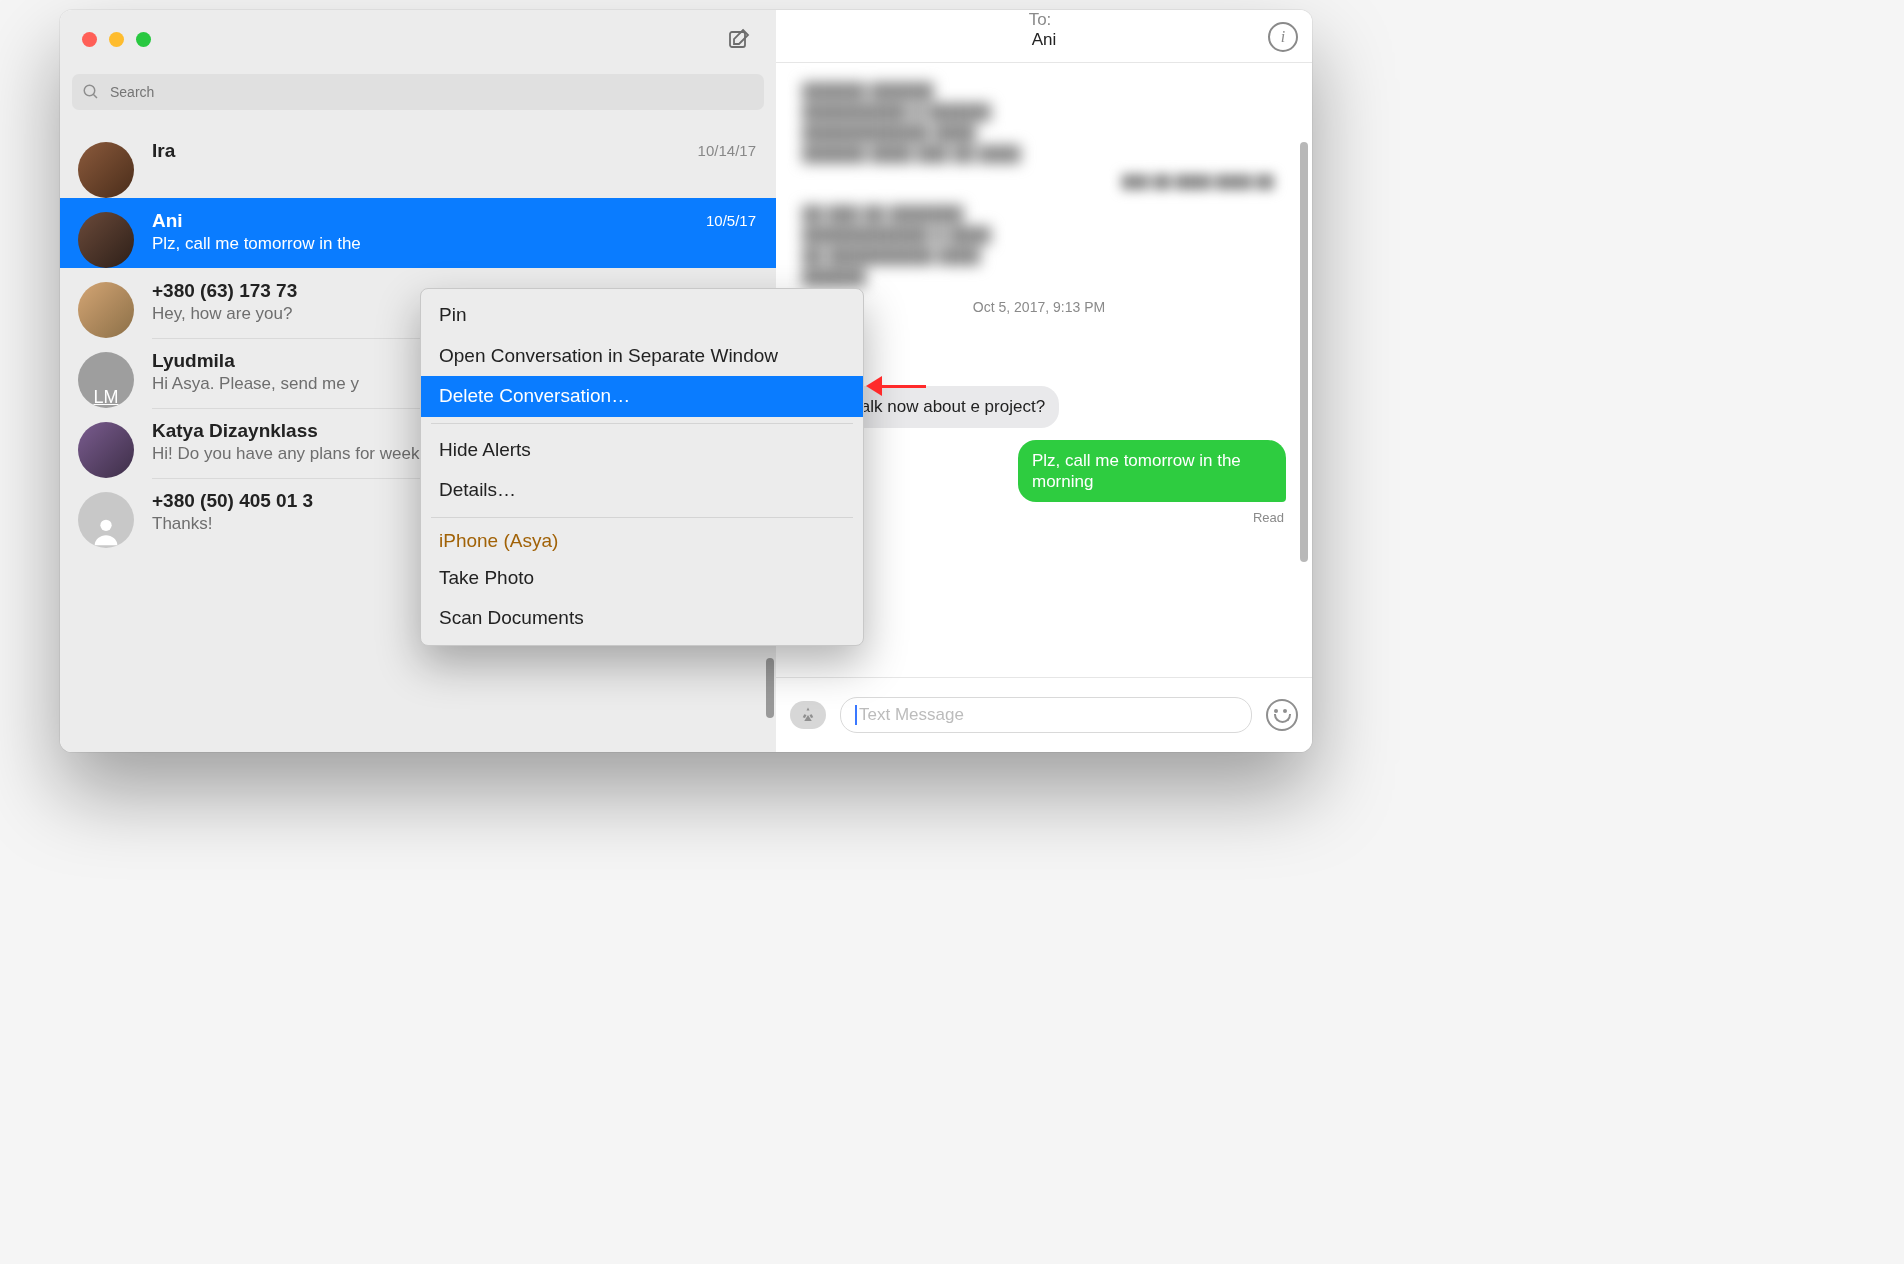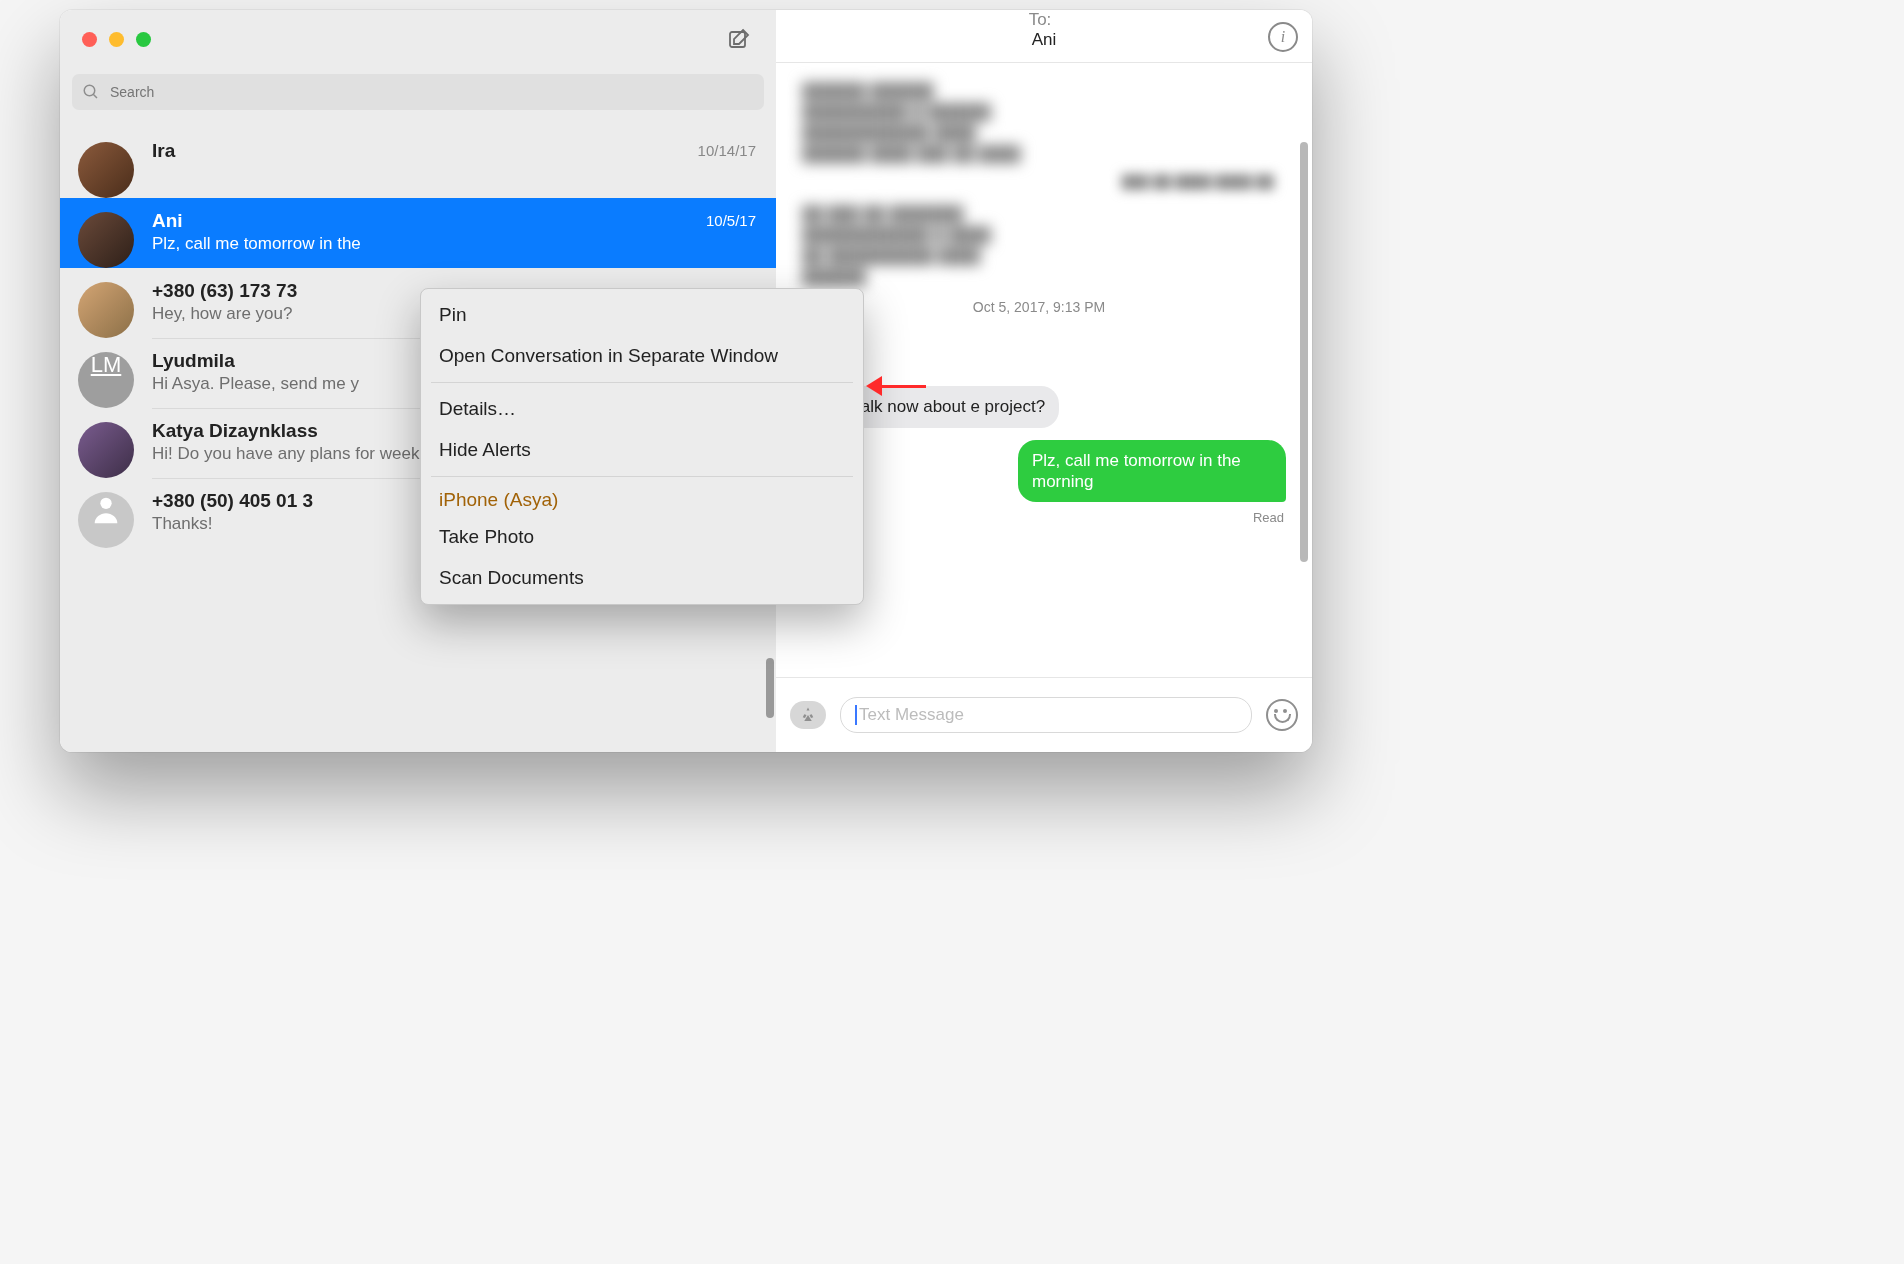--- a/index.html
+++ b/index.html
@@ -15,21 +15,21 @@
   .compose{position:absolute;right:18px;top:14px;width:38px;height:30px;display:flex;align-items:center;justify-content:center;color:#6d6d6d;}
   .compose svg{width:24px;height:24px;}
 
   .searchbox{position:absolute;left:12px;top:64px;right:12px;height:36px;background:#e0e0e0;border-radius:7px;display:flex;align-items:center;padding:0 10px;color:#8e8e8e;font-size:18px;}
   .searchbox svg{width:18px;height:18px;margin-right:8px;flex:none;}
   .searchbox input{border:none;background:transparent;outline:none;font-size:14px;color:#444;width:100%;}
 
   .convlist{position:absolute;left:0;right:0;top:118px;bottom:0;overflow:hidden;}
   .conv{position:relative;padding:12px 18px 12px 92px;min-height:70px;box-sizing:border-box;}
   .conv + .conv::before{content:"";position:absolute;left:92px;right:0;top:0;height:1px;background:#d9d9d9;}
-  .conv .avatar{position:absolute;left:18px;top:14px;width:56px;height:56px;border-radius:50%;background:#bbb;display:flex;align-items:flex-start;justify-content:center;color:#fff;font-size:22px;font-weight:500;text-decoration:underline;}
+  .conv .avatar{position:absolute;left:18px;top:14px;width:56px;height:56px;border-radius:50%;background:#bbb;display:flex;align-items:flex-end;justify-content:center;color:#fff;font-size:18px;font-weight:500;text-decoration:underline;}
   .conv .name{font-size:19px;font-weight:600;color:#222;margin-bottom:2px;}
   .conv .preview{font-size:17px;color:#6e6e6e;white-space:nowrap;overflow:hidden;text-overflow:ellipsis;}
   .conv .date{position:absolute;right:20px;top:14px;font-size:15px;color:#888;}
   .conv.selected{background:#0a7cff;}
   .conv.selected .name,.conv.selected .preview,.conv.selected .date{color:#fff;}
   .conv.selected + .conv::before{display:none;}
   .conv.selected::before{display:none;}
 
   .conv .avatar.photo1{background:linear-gradient(135deg,#8b5a3c,#4a2d1a);}
   .conv .avatar.photo2{background:linear-gradient(135deg,#6b4a3a,#2d1f18);}
@@ -204,23 +204,24 @@
         </div>
         <div class="emoji"></div>
       </div>
     </div>
 
   </div>
 
   <div class="ctxmenu">
     <div class="mi">Pin</div>
     <div class="mi">Open Conversation in Separate Window</div>
+    <div class="mi hl">Delete Conversation…</div>
     <div class="msep"></div>
+    <div class="mi">Hide Alerts</div>
     <div class="mi">Details…</div>
-    <div class="mi">Hide Alerts</div>
     <div class="msep"></div>
     <div class="mhdr">iPhone (Asya)</div>
     <div class="mi">Take Photo</div>
     <div class="mi">Scan Documents</div>
   </div>
 
   <div class="arrow">
     <div class="head"></div>
       <div class="line"></div>
   </div>

